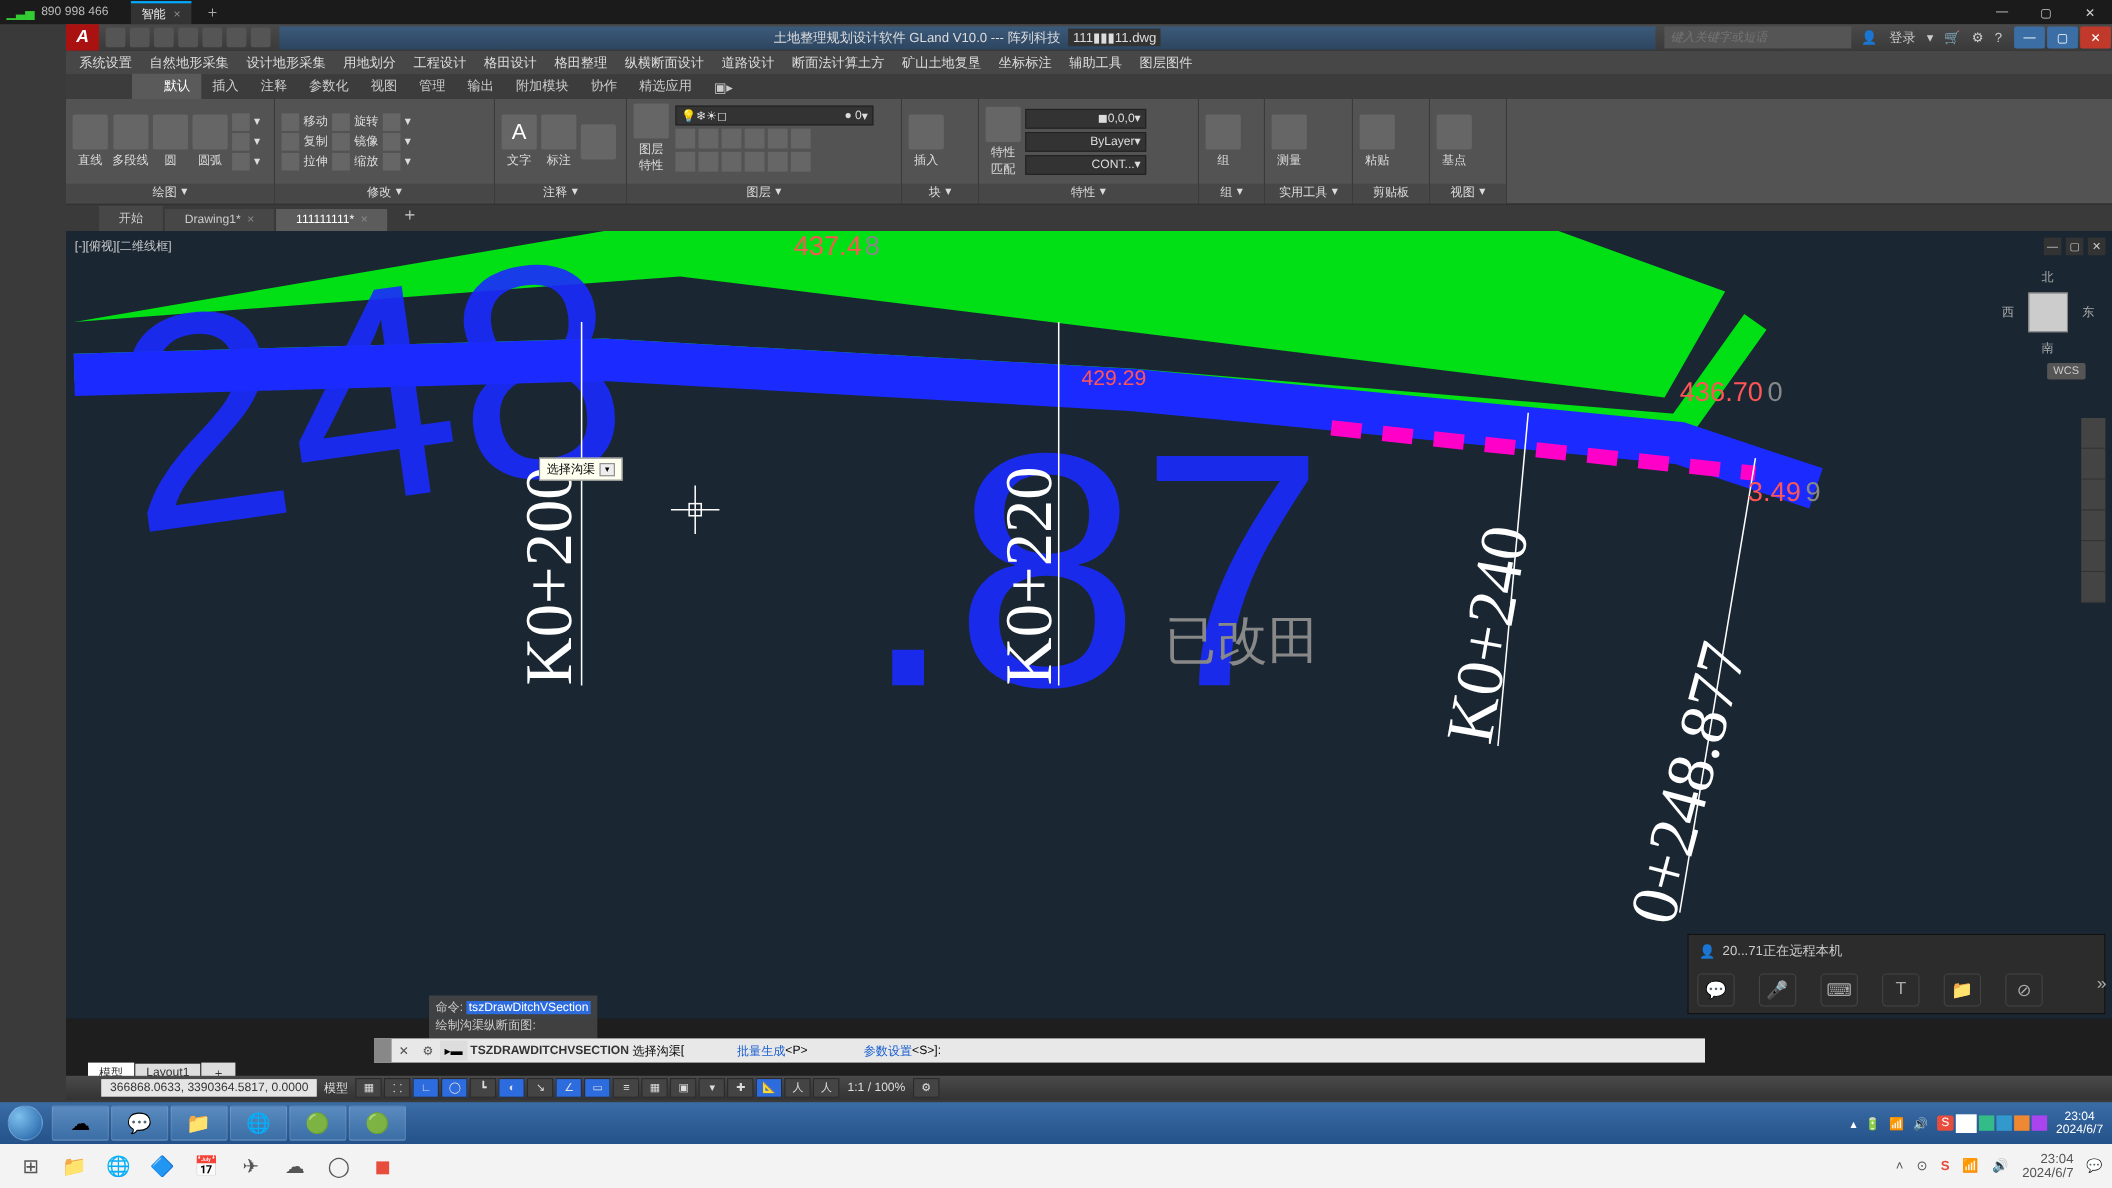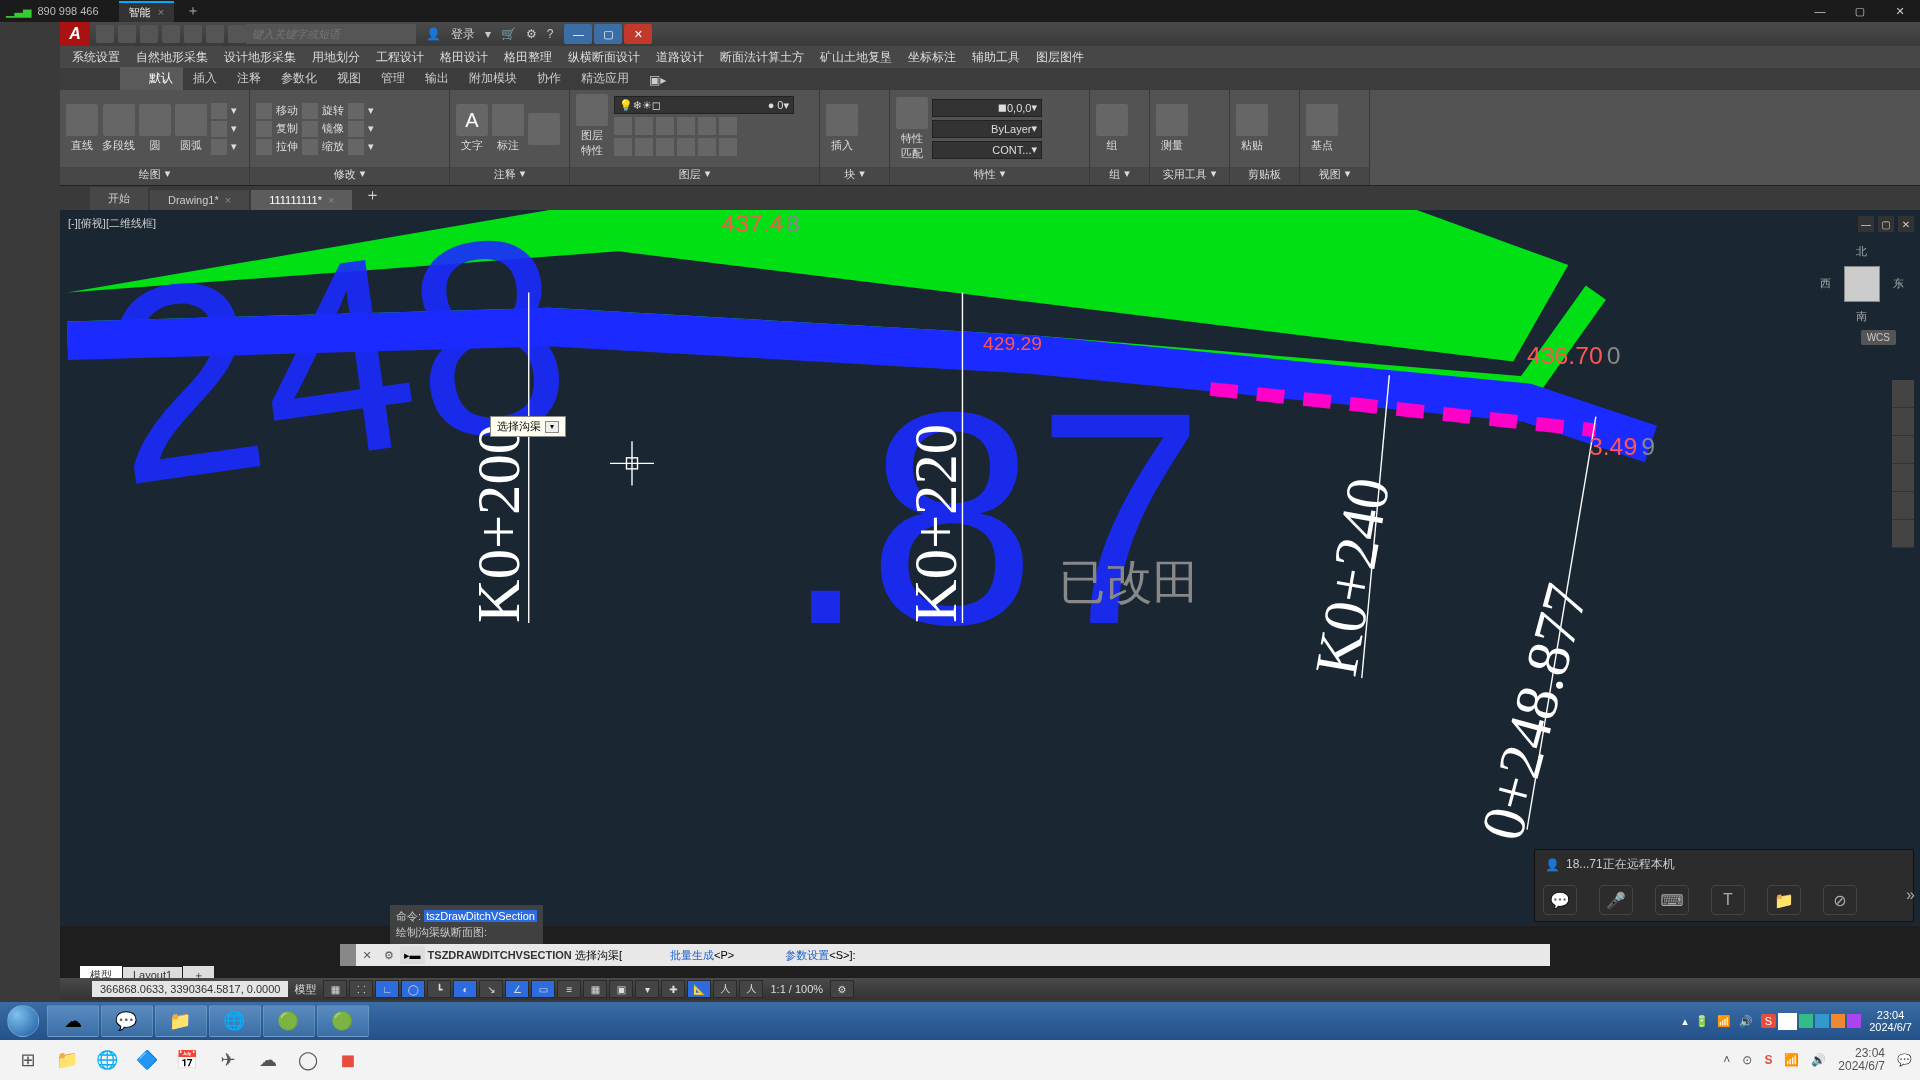--- a/index.html
+++ b/index.html
@@ -153,20 +153,24 @@
     <div class="cad-titlebar">
       <div class="cad-logo">A</div>
       <div class="qat">
         <span class="qat-icon"></span>
         <span class="qat-icon"></span>
         <span class="qat-icon"></span>
         <span class="qat-icon"></span>
         <span class="qat-icon"></span>
         <span class="qat-icon"></span>
         <span class="qat-icon"></span>
+      </div>
+      <div class="cad-title-center">
+        <span>土地整理规划设计软件 GLand V10.0 --- 阵列科技</span>
+        <span class="dwgname">111▮▮▮11.dwg</span>
       </div>
       <input class="search-box" placeholder="键入关键字或短语" style="">
       <div class="title-icons">
         <span>👤</span>
         <span>登录</span>
         <span>▾</span>
         <span>🛒</span>
         <span>⚙</span>
         <span>?</span>
       </div>
@@ -510,21 +514,21 @@
       <span class="sbtn blue">📐</span>
       <span class="sbtn">人</span>
       <span class="sbtn">人</span>
       <span class="stext">1:1 / 100%</span>
       <span class="sbtn">⚙</span>
     </div>
 
     <div class="comm-panel">
       <div class="comm-head">
             <span>👤</span>
-            <span>18...71正在远程本机</span>
+            <span>20...71正在远程本机</span>
           </div>
       <div class="comm-body">
         <div class="cbtn">💬</div>
         <div class="cbtn">🎤</div>
         <div class="cbtn">⌨</div>
         <div class="cbtn">T</div>
         <div class="cbtn">📁</div>
         <div class="cbtn">⊘</div>
       </div>
       <span class="comm-expand">»</span>

